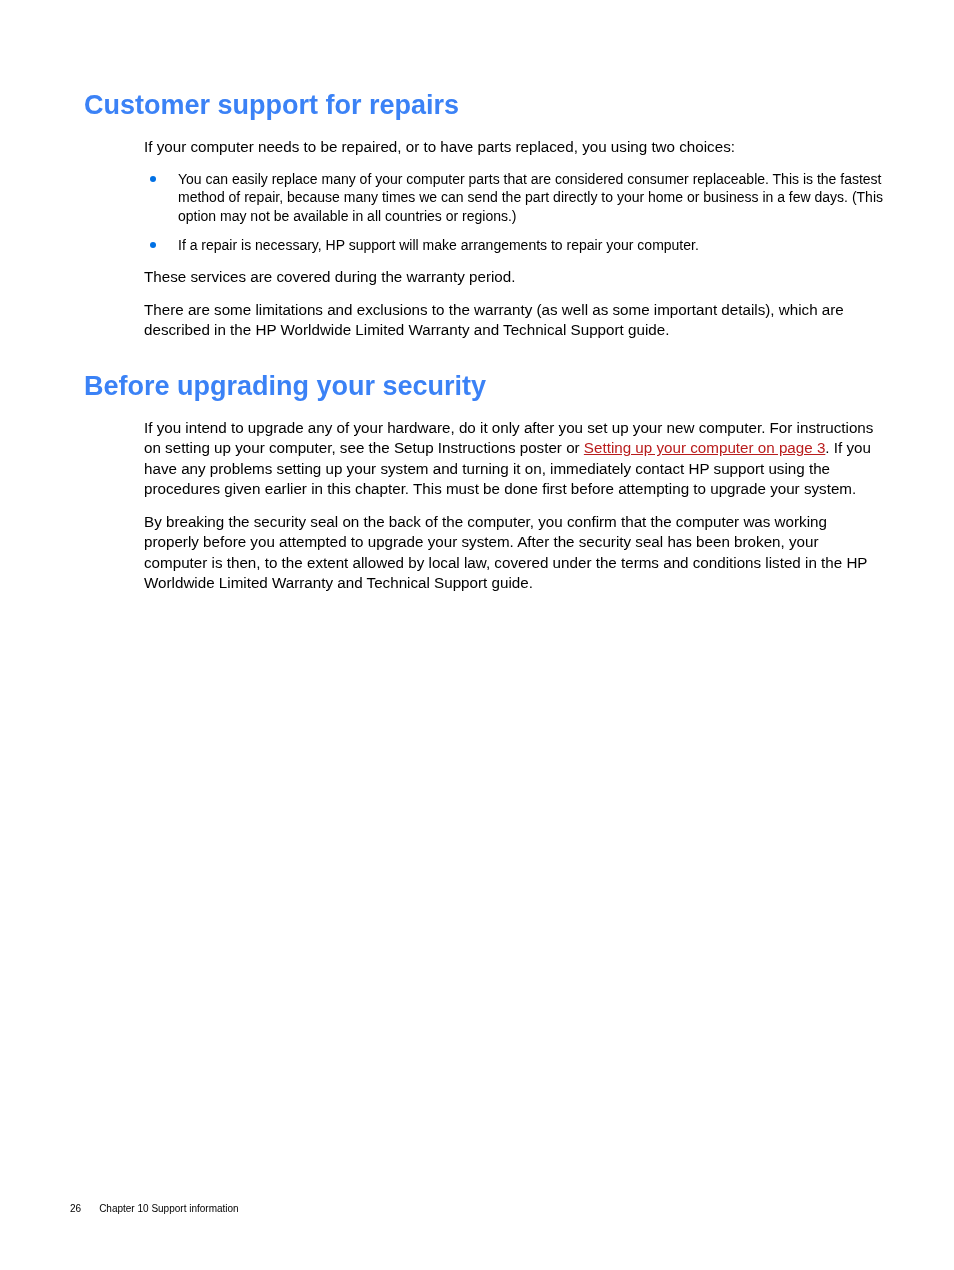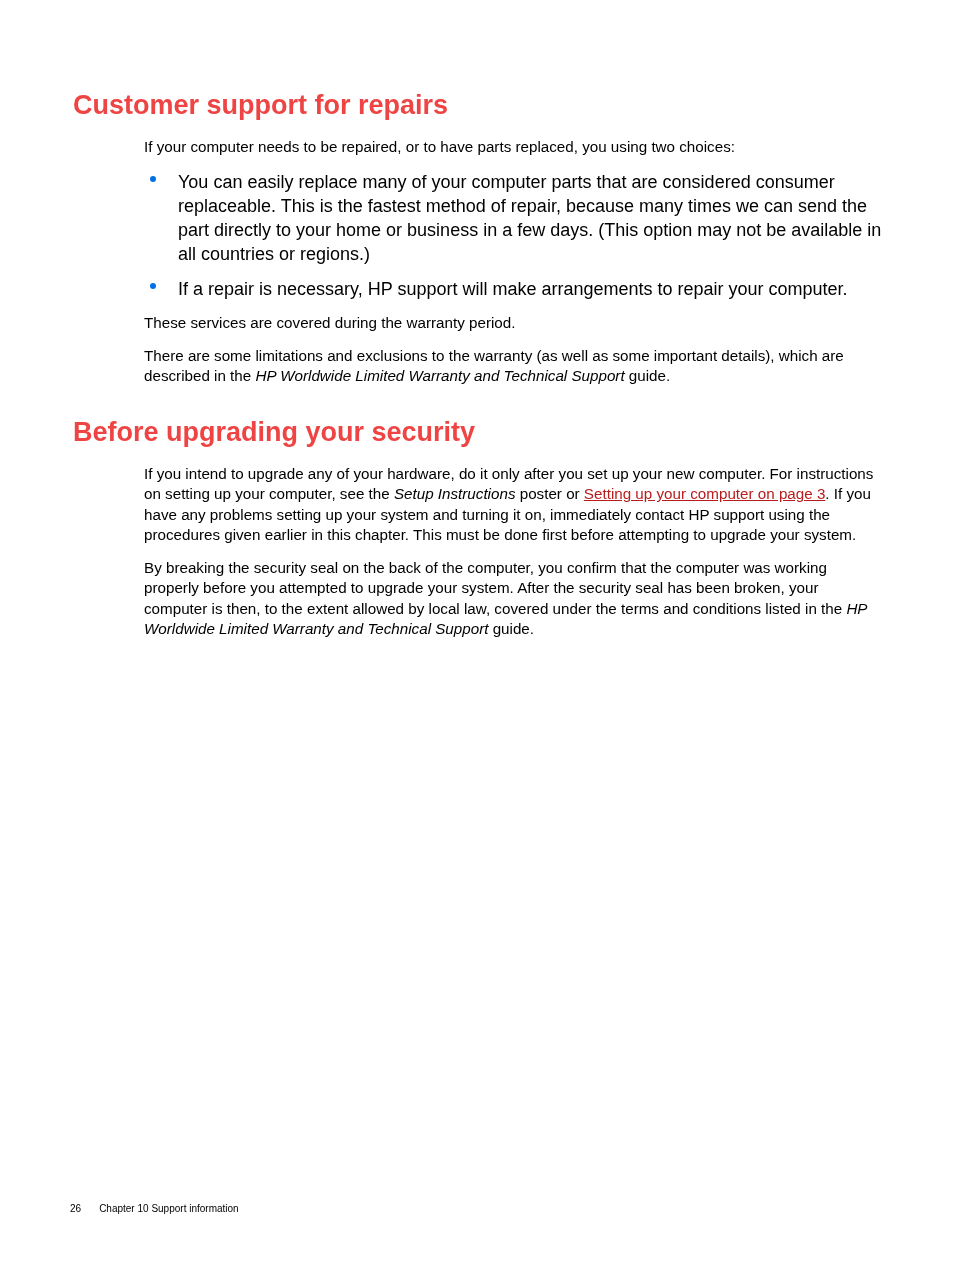--- a/index.html
+++ b/index.html
@@ -6,59 +6,59 @@
     body {
       font-family: Arial, Helvetica, sans-serif;
       width: 954px;
       height: 1270px;
       background: #fff;
       color: #000;
       position: relative;
       padding: 90px 68px 0 68px;
     }
     h2.section-heading {
-      color: #ef4444;
+      color: #3b82f6;
       font-size: 27px;
       font-weight: bold;
       margin-bottom: 16px;
-      margin-left: 5px;
+      margin-left: 16px;
     }
     .body-block {
       margin-left: 76px;
       margin-right: 0;
     }
     p {
       font-size: 15.2px;
       line-height: 1.35;
       margin-bottom: 12px;
       color: #000;
     }
     ul.bullet-list {
       list-style: none;
       margin-bottom: 12px;
       padding-left: 0;
     }
     ul.bullet-list li {
       position: relative;
       padding-left: 34px;
-      font-size: 18px;
+      font-size: 14px;
       line-height: 1.35;
       margin-bottom: 10px;
     }
     ul.bullet-list li::before {
       content: "";
       position: absolute;
       left: 6px;
       top: 6px;
       width: 6px;
       height: 6px;
       background: #0070e4;
       border-radius: 50%;
     }
-    .italic { font-style: italic; }
+    .italic { }
     a.inline-link {
       color: #b91c1c;
       text-decoration: underline;
     }
     .footer {
       position: absolute;
       left: 70px;
       bottom: 56px;
       font-size: 10px;
     }

